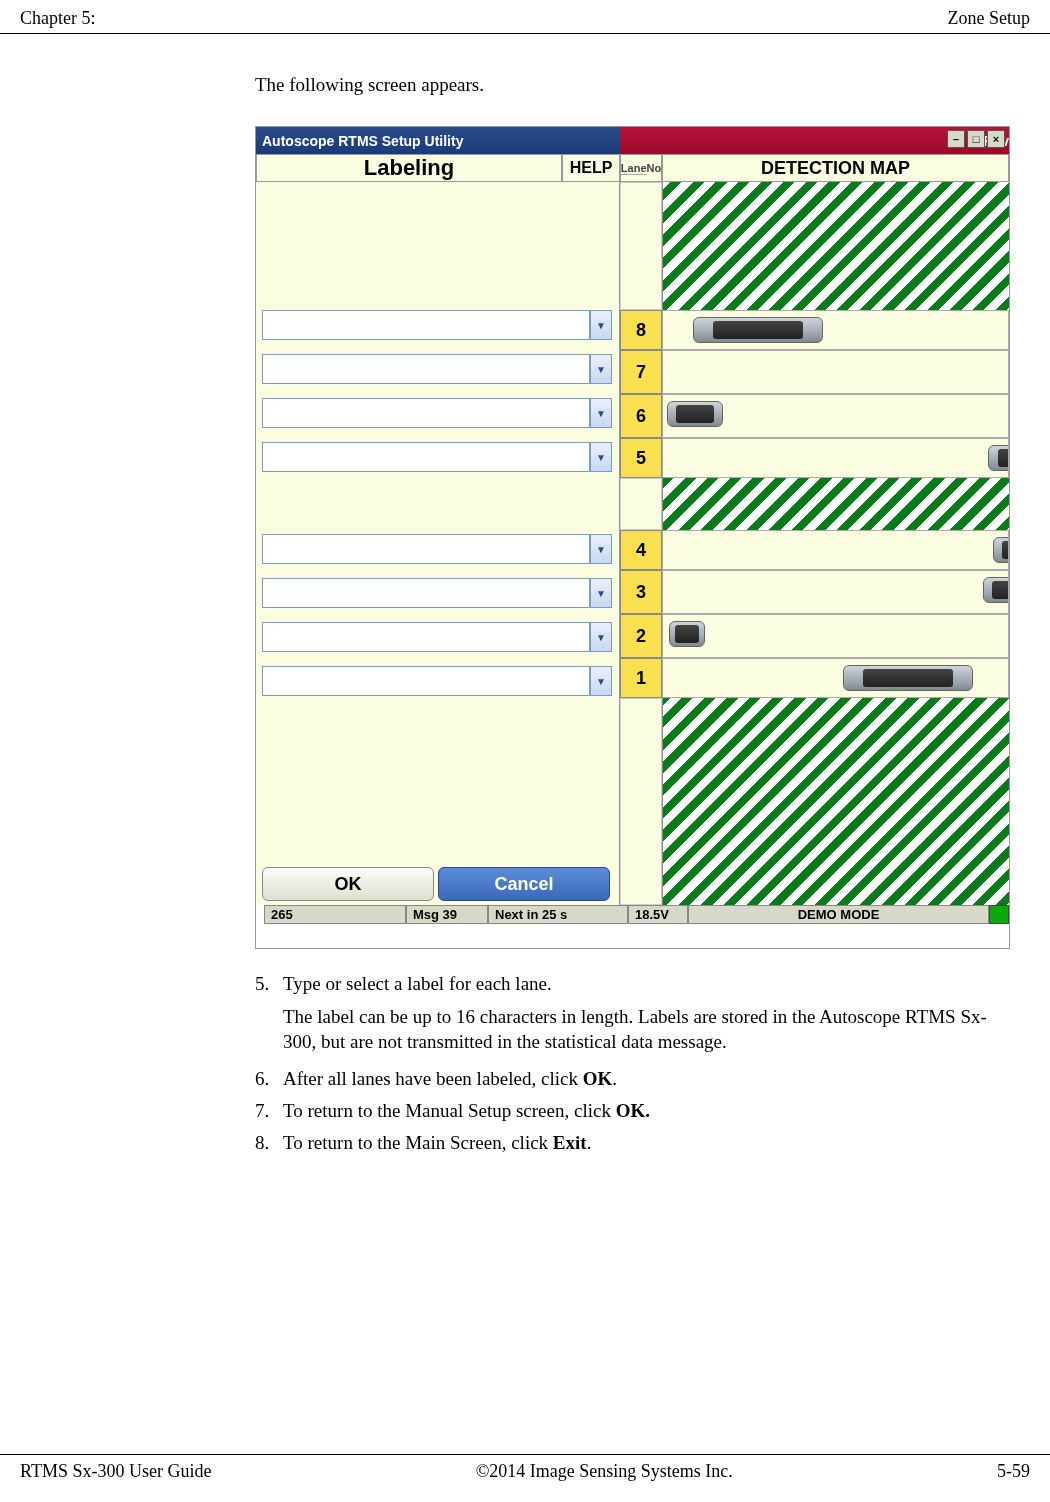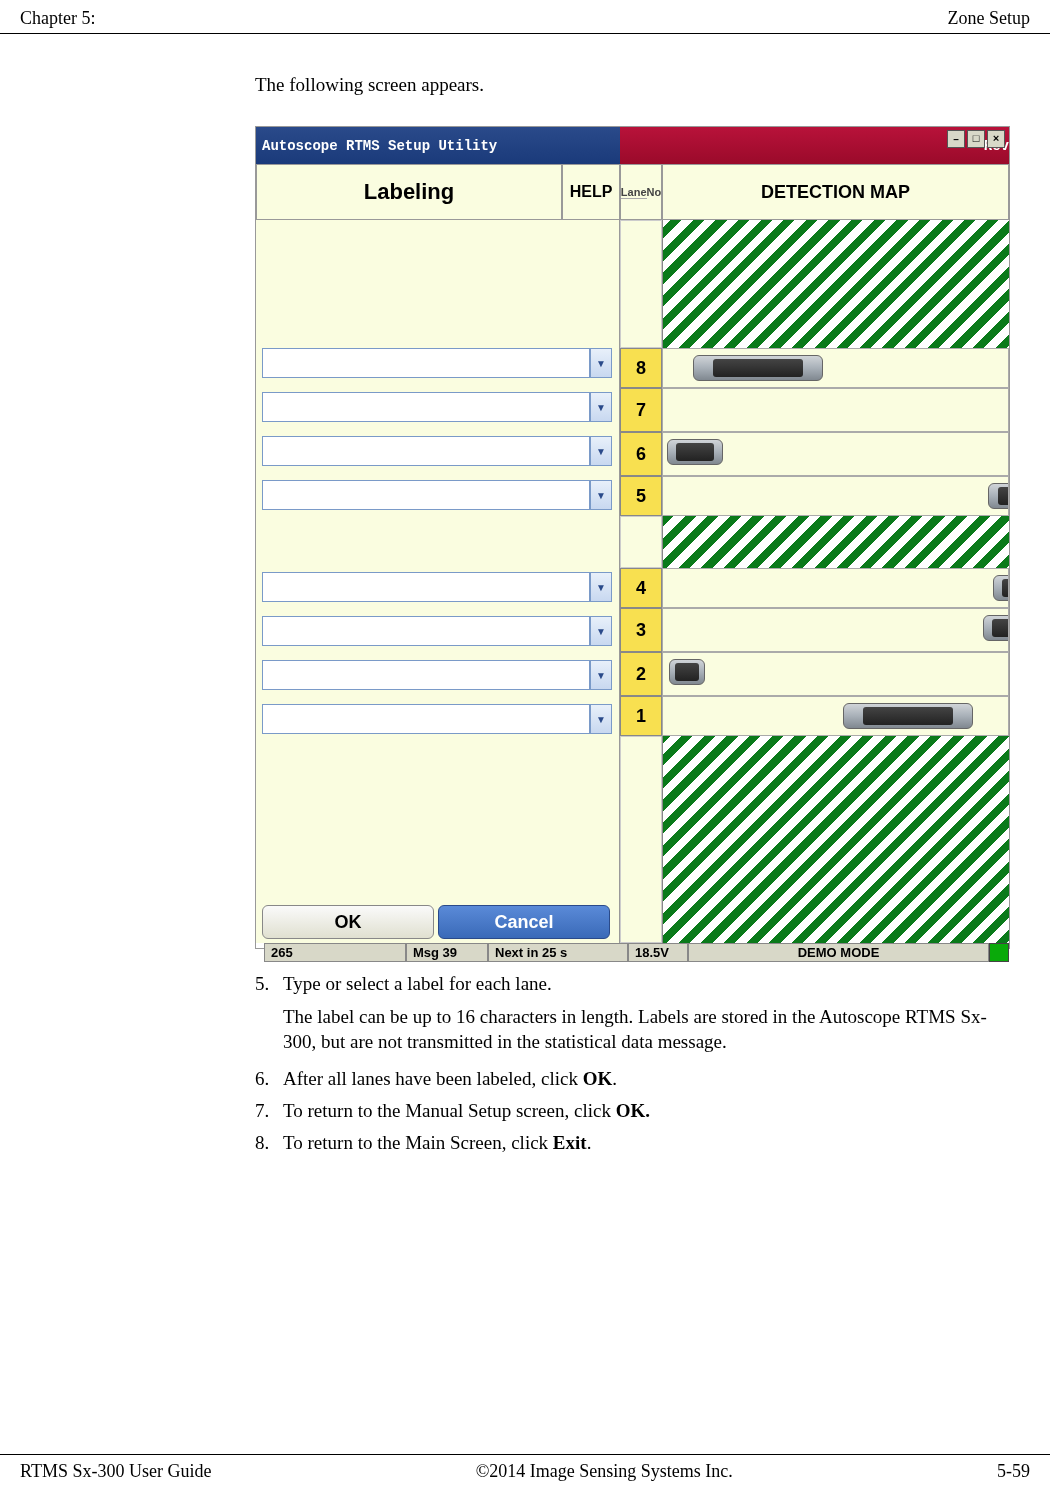--- a/index.html
+++ b/index.html
@@ -38,22 +38,22 @@
     }
     .screenshot {
       width: 755px;
       height: 823px;
       border: 1px solid #999;
       position: relative;
       margin-bottom: 24px;
     }
     .titlebar {
       display: flex;
-      height: 37px;
-      font-family: Liberation Mono, monospace;
+      height: 27px;
+      font-family: Liberation Sans, sans-serif;
       font-size: 14px;
       font-weight: bold;
     }
     .titlebar-left {
       width: 364px;
       background: linear-gradient(to bottom, #2a4a8a, #1a3a7a);
       color: #fff;
       display: flex;
       align-items: center;
       padding-left: 6px;
@@ -82,21 +82,21 @@
       border: 1px solid #555;
       display: flex;
       align-items: center;
       justify-content: center;
       font-size: 11px;
       font-weight: bold;
       color: #000;
     }
     .header-row {
       display: flex;
-      height: 56px;
+      height: 28px;
       font-family: Arial, sans-serif;
       justify-content: space-between;
     }
     .labeling-cell {
       width: 306px;
       background: #fafde0;
       border: 1px solid #999;
       display: flex;
       align-items: center;
       justify-content: center;

